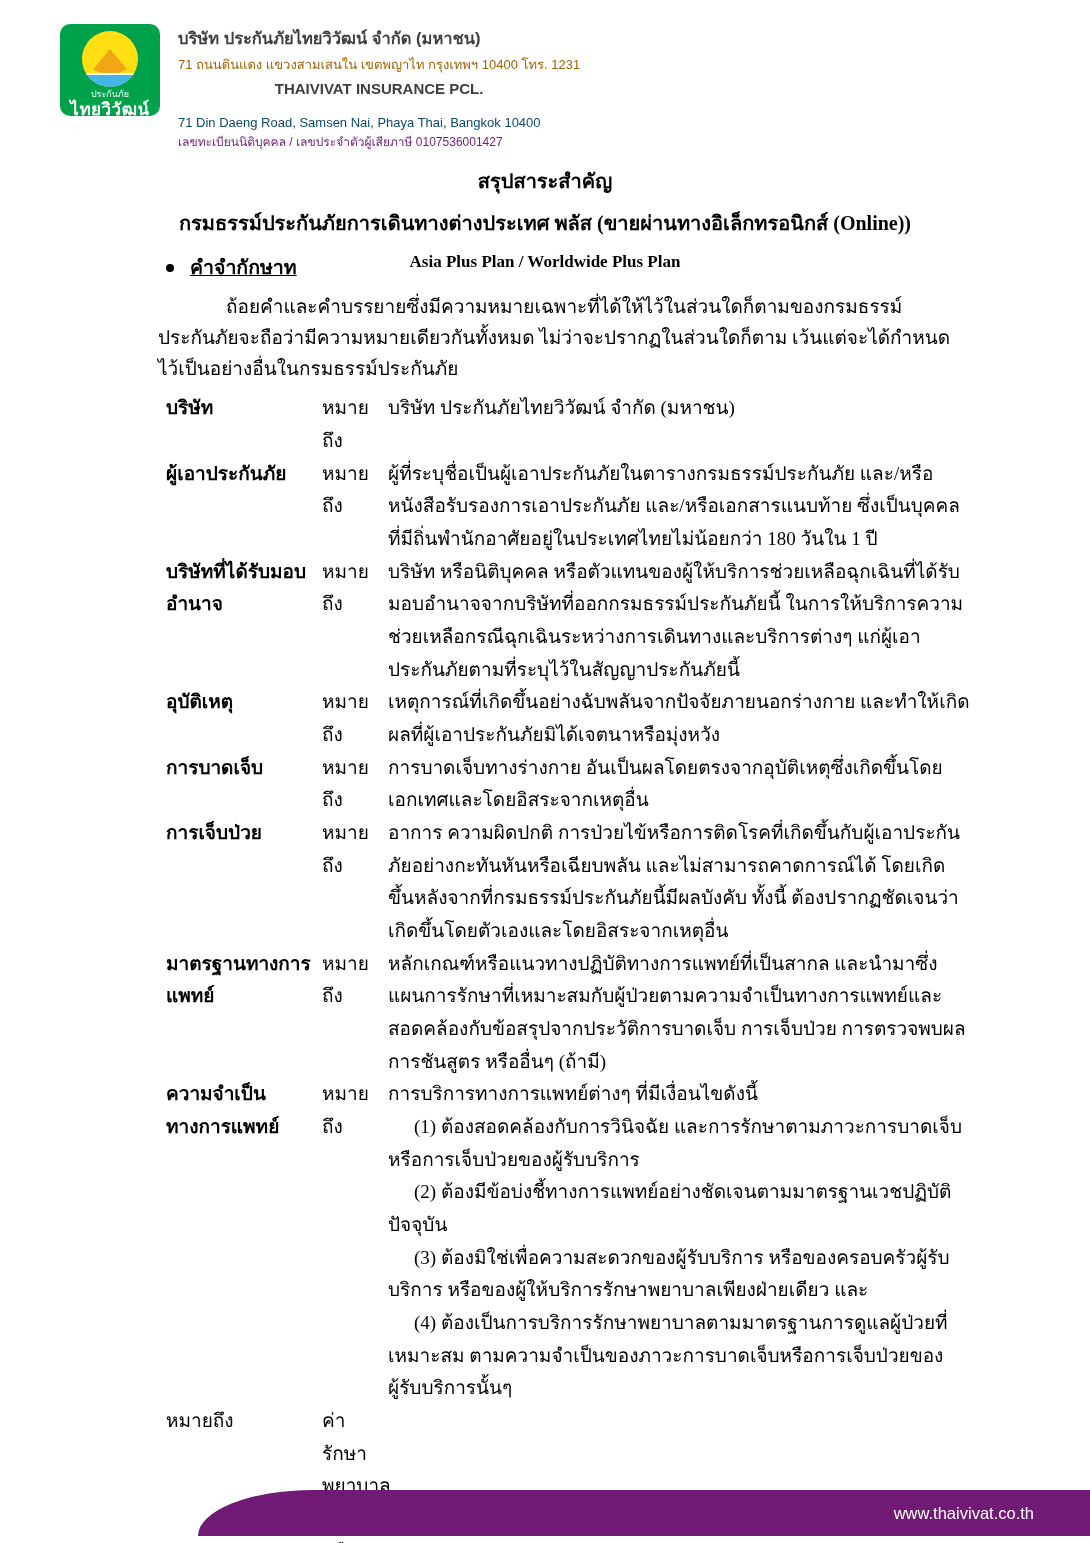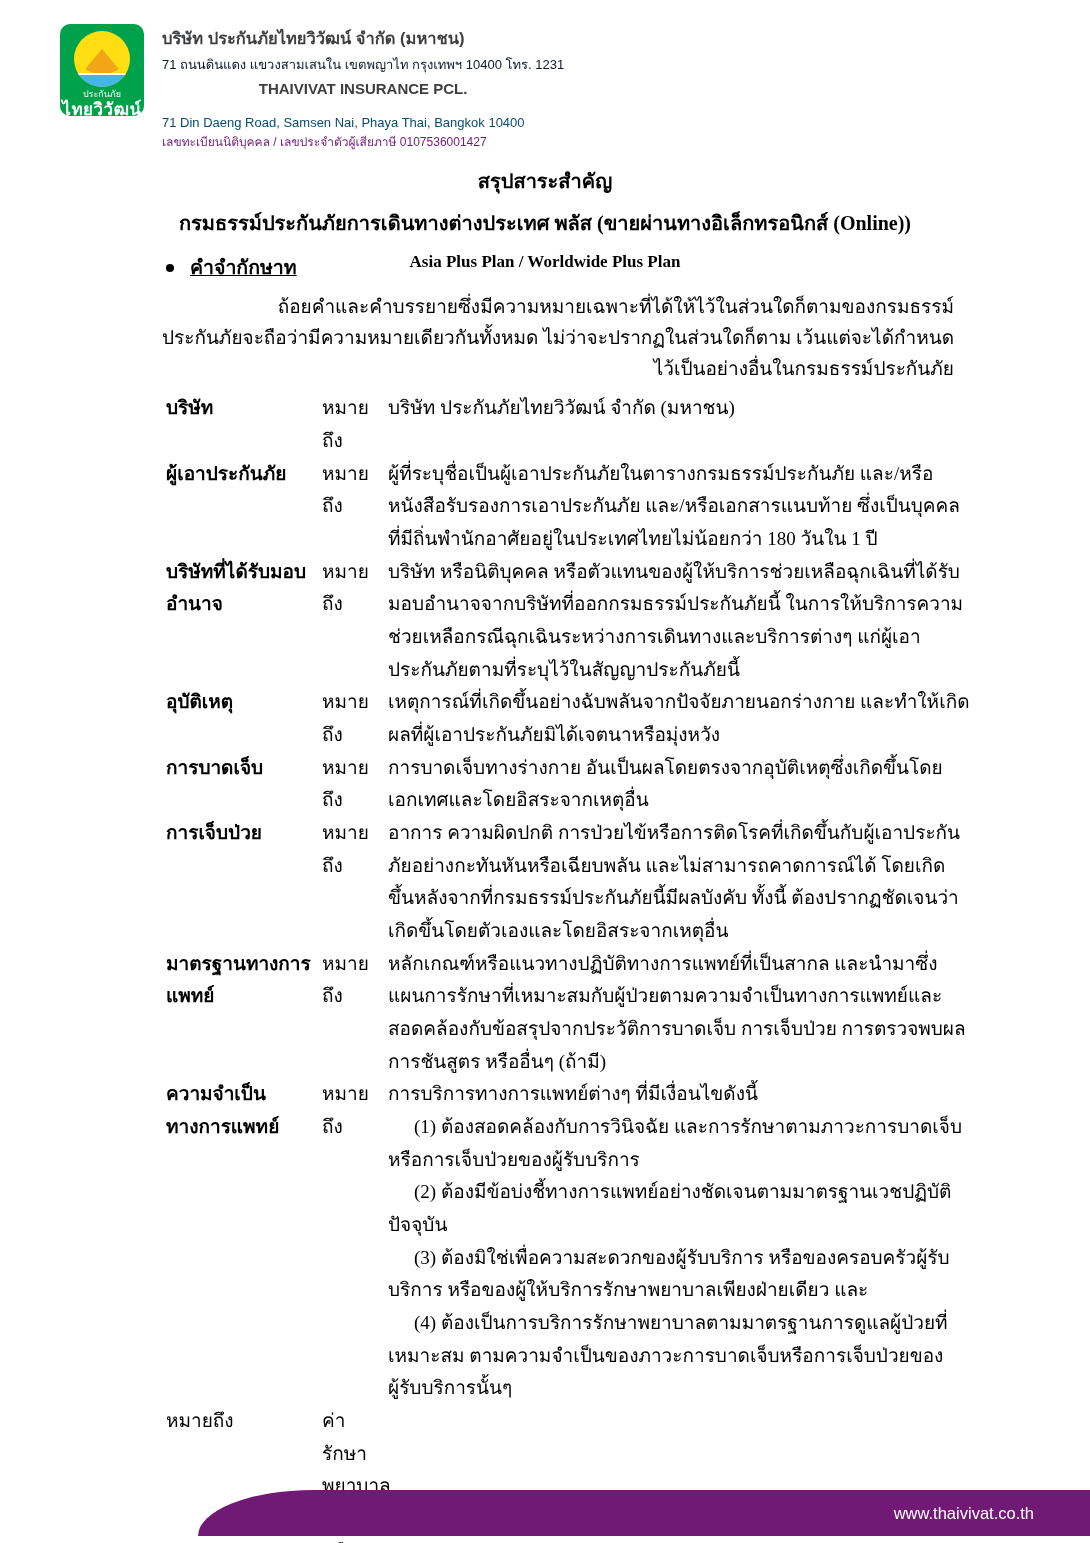--- a/index.html
+++ b/index.html
@@ -12,21 +12,21 @@
     color:#000;
   }
 
   
   .letterhead {
     position:absolute; top:24px; left:60px;
     display:flex; gap:18px;
     font-family:"Liberation Sans","DejaVu Sans",sans-serif;
   }
   .logo {
-    width:84px; height:92px;
+    width:100px; height:92px;
     background:#00A14B;
     border-radius:10px;
     text-align:center;
     flex:0 0 auto;
   }
   .logo-circle {
     position:relative;
     width:56px; height:56px;
     margin:7px auto 0;
     background:#FFDF12;
@@ -46,39 +46,39 @@
     position:absolute; bottom:0; left:0;
     width:100%; height:12px;
     background:#45B5E8;
     border-top:2px solid #ffffff;
   }
   .logo-name-small { margin-top:3px; font-size:9px; line-height:1; color:#fff; }
   .logo-name-big   { font-size:17px; font-weight:bold; line-height:1.25; color:#fff; letter-spacing:0.5px; }
 
   .company-info { padding-top:1px; }
   .company-th   { font-weight:bold; font-size:16.5px; color:#3d3e40; }
-  .address-th   { font-size:13px; color:#0f172a; margin-top:3px; }
+  .address-th   { font-size:13px; color:#a16207; margin-top:3px; }
   .company-en   { font-weight:bold; font-size:15px; color:#3d3e40; margin-top:5px;text-align:center; }
   .address-en   { font-size:13px; color:#0c4a6e; margin-top:18px; }
   .registration { font-size:12px; color:#701a75; margin-top:2px; }
 
   
   .titles { position:absolute; top:133px; left:0; width:100%; text-align:center; font-weight:bold; }
   .title-1 { font-size:20px;margin-top:32px; }
   .title-2 { font-size:20px; margin-top:10px; }
   .title-3 { font-size:17px; margin-top:13px; }
 
   
   .content { position:absolute; top:252px; left:142px; width:828px; font-size:19px; }
 
   .section-heading { display:flex; align-items:center; margin-left:24px; }
   .bullet-dot { width:8px; height:8px; border-radius:50%; background:#000; margin-right:16px; flex:0 0 auto; }
   .heading-text { font-weight:bold; text-decoration:underline; font-size:19.5px; }
 
-  .intro { margin:9px 16px 0; text-indent:68px; line-height:1.62;text-align:right; }
+  .intro { margin:9px 16px 0; text-indent:68px; line-height:1.62; }
 
   .def-list { margin-top:8px; margin-left:24px; }
   .def-row { display:grid; grid-template-columns:156px 66px 1fr; line-height:1.72; }
   .def-term  { font-weight:bold; padding-right:8px; }
   .def-means { }
   .def-text p { margin:0; }
   .def-text p.def-sub { text-indent:26px; }
 
   
   .footer-band {

